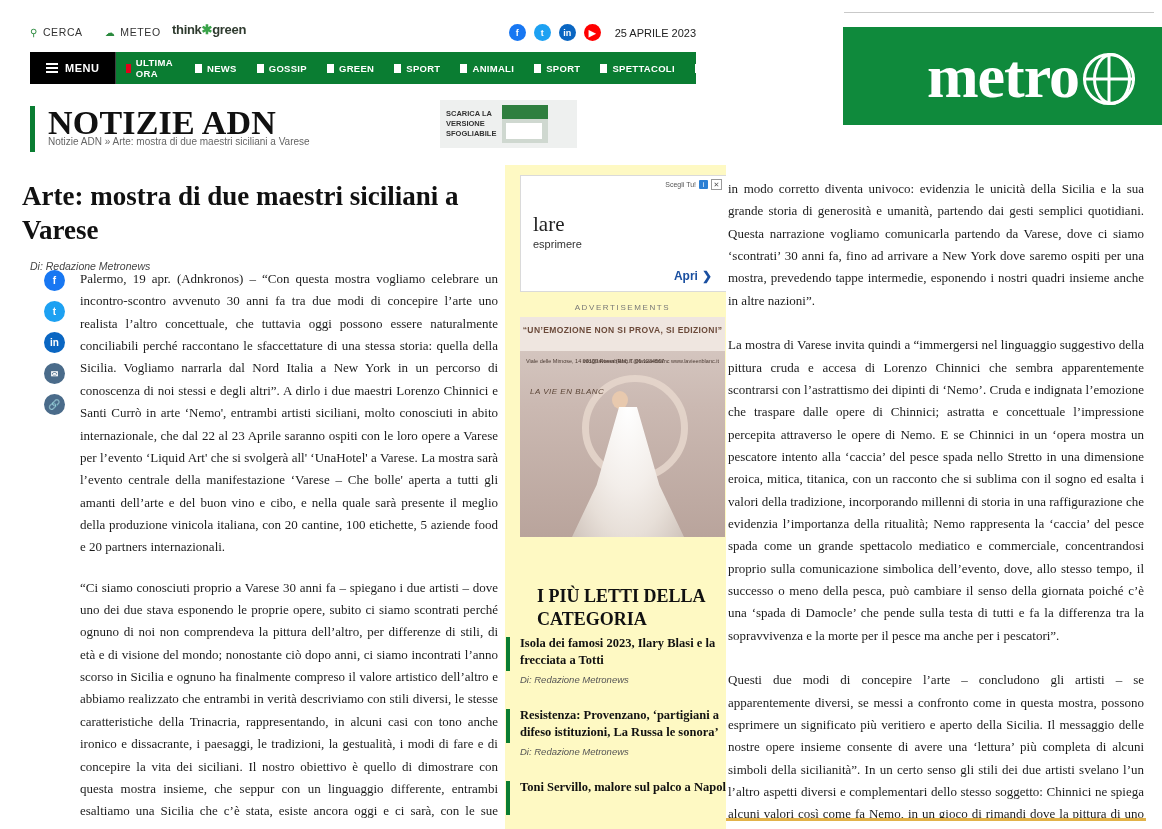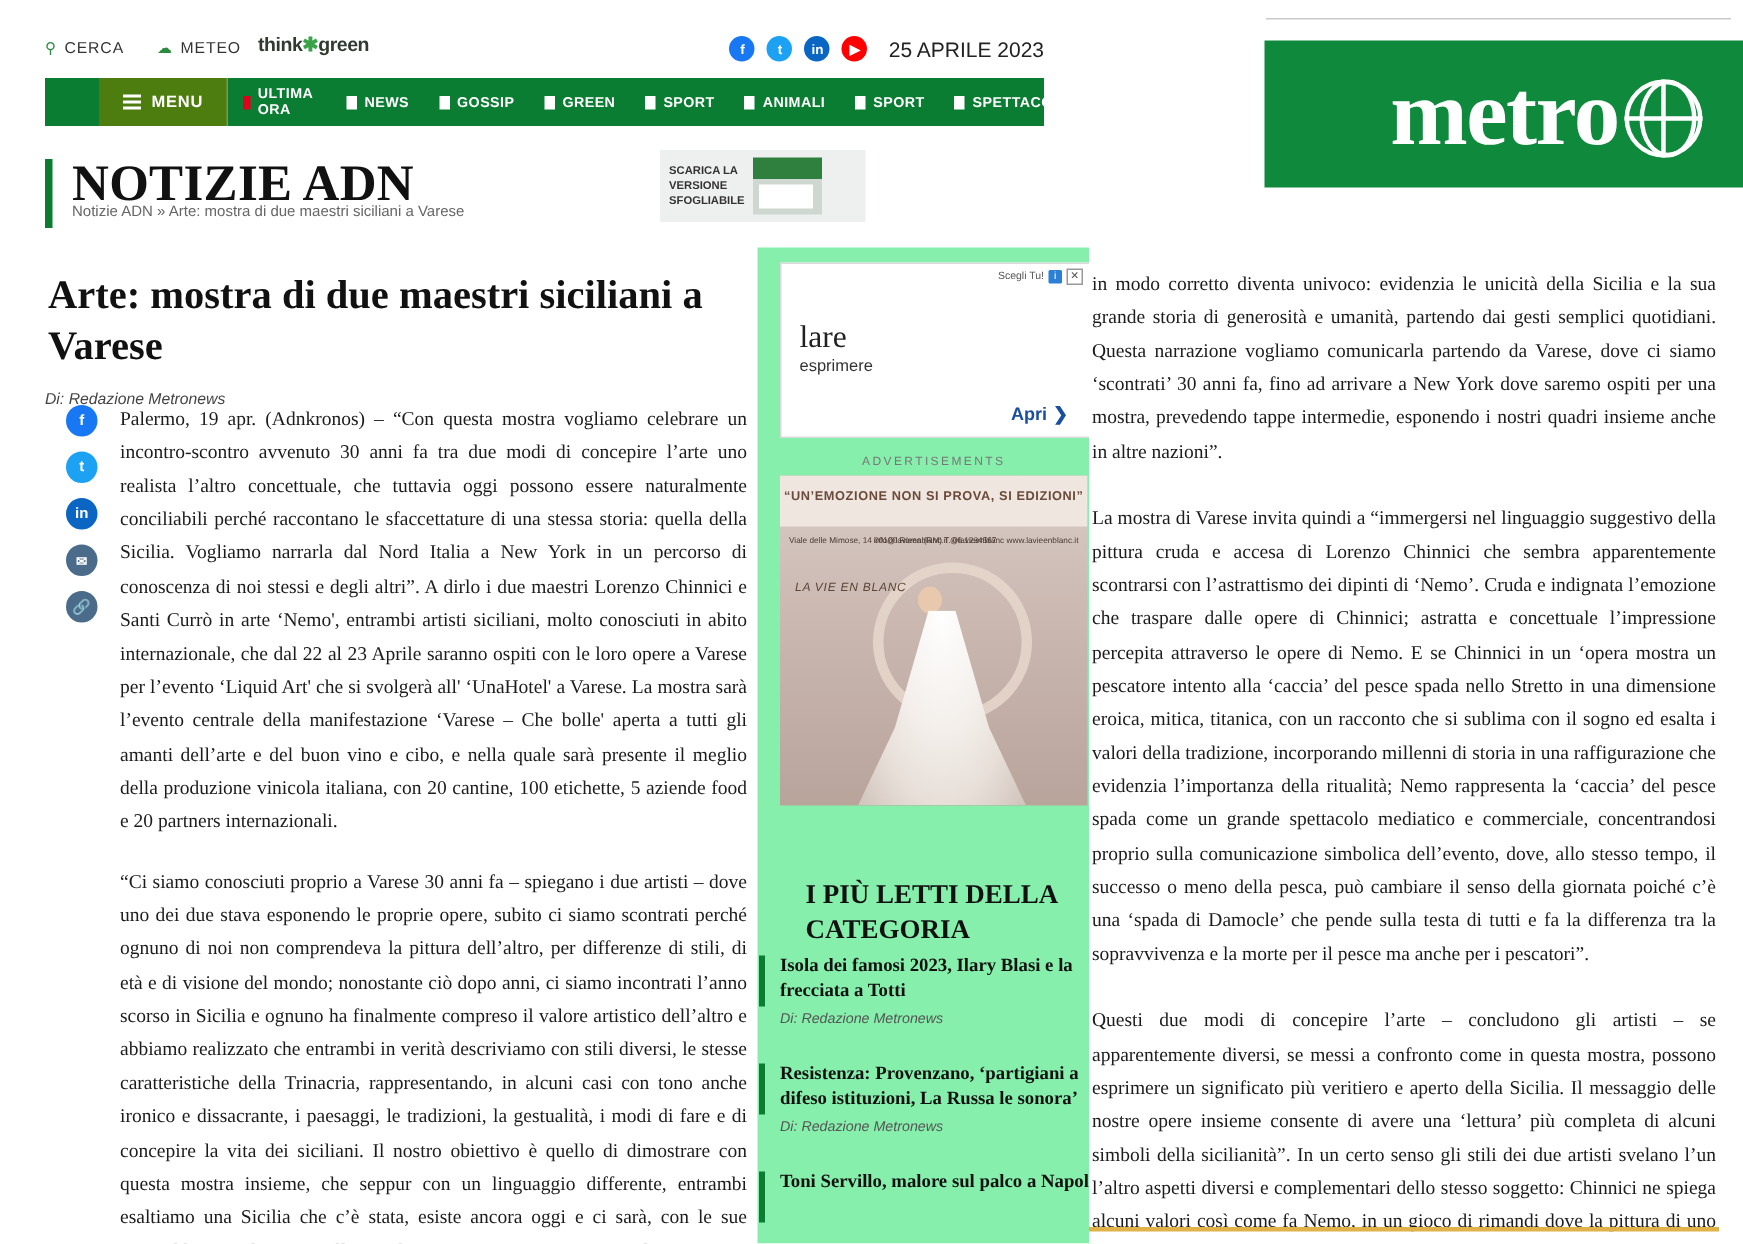--- a/index.html
+++ b/index.html
@@ -22,30 +22,30 @@
   .util-item .ic{font-size:10px;color:#2b8a3e;}
   .logo-tg{position:absolute;left:172px;top:22px;font-size:13px;font-weight:bold;color:#2f3b2f;letter-spacing:-.3px;}
   .logo-tg .leaf{color:#3aa34a;}
   .util-right{position:absolute;right:30px;top:24px;display:flex;align-items:center;gap:8px;}
   .soc{width:17px;height:17px;border-radius:50%;display:flex;align-items:center;justify-content:center;
        color:#fff;font-size:9px;font-weight:bold;}
   .soc.fb{background:#1877f2;}
   .soc.tw{background:#1da1f2;}
   .soc.li{background:#0a66c2;}
   .soc.yt{background:#ff0000;}
-  .util-date{font-size:14px;color:#222;margin-left:6px;}
+  .util-date{font-size:11px;color:#222;margin-left:6px;}
 
   
   .navbar{
     position:relative;height:32px;background:#0a7d32;margin:0 30px 0 30px;width:666px;
     display:flex;align-items:center;
   }
   .menu-btn{
-    background:#4d7c0f;color:#fff;font-size:11px;font-weight:bold;letter-spacing:.5px;
-    height:32px;display:flex;align-items:center;gap:7px;padding:0 16px;border-right:1px solid rgba(255,255,255,.25);margin-left:36px;
+    background:#000000;color:#fff;font-size:11px;font-weight:bold;letter-spacing:.5px;
+    height:32px;display:flex;align-items:center;gap:7px;padding:0 16px;border-right:1px solid rgba(255,255,255,.25);
   }
   .burger{display:inline-flex;flex-direction:column;gap:2px;}
   .burger i{display:block;width:12px;height:2px;background:#fff;}
   .navitems{display:flex;align-items:center;gap:0;height:32px;}
   .navitem{
     color:#fff;font-size:9.5px;font-weight:bold;letter-spacing:.3px;padding:0 10px;display:flex;align-items:center;gap:5px;height:16px;
   }
   .navitem .sq{width:7px;height:9px;background:#fff;display:inline-block;}
   .navitem.red .sq{background:#e2001a;}
 
@@ -57,21 +57,21 @@
   .promo{
     position:absolute;left:410px;top:-6px;width:125px;height:48px;background:#eef0ef;
     display:flex;align-items:center;gap:6px;padding:0 6px;
   }
   .promo-txt{font-size:7.5px;font-weight:bold;color:#333;line-height:1.35;}
   .promo-img{width:46px;height:38px;background:linear-gradient(180deg,#2f7f3f 0 38%,#cfd8d0 38% 100%);position:relative;}
   .promo-img:after{content:"";position:absolute;left:4px;top:18px;width:36px;height:16px;background:#fff;}
 
   
   h1.headline{
-    margin:22px 30px 0 32px;font-family:"Liberation Serif",serif;font-size:27px;line-height:1.25;
+    margin:22px 30px 0 22px;font-family:"Liberation Serif",serif;font-size:27px;line-height:1.25;
     font-weight:bold;color:#111;width:470px;
   }
   .byline{margin:12px 30px 0 30px;font-size:10.5px;font-style:italic;color:#444;}
 
   
   .share-rail{position:absolute;left:44px;top:270px;display:flex;flex-direction:column;gap:10px;}
   .share{width:21px;height:21px;border-radius:50%;background:#1a5b9a;color:#fff;display:flex;align-items:center;justify-content:center;font-size:10px;font-weight:bold;}
   .share.fb{background:#1877f2;}
   .share.tw{background:#1da1f2;}
   .share.li{background:#0a66c2;}
@@ -79,21 +79,21 @@
   .share.link{background:#4a6b8a;font-size:10px;}
 
   
   .article-body{position:absolute;left:80px;top:268px;width:418px;}
   .article-body p{
     margin:0 0 18px 0;font-family:"Liberation Serif",serif;font-size:13px;line-height:1.72;color:#1c1c1c;text-align:justify;
   }
 
   
   .page-mid{
-    position:absolute;left:505px;top:165px;width:225px;height:664px;overflow:hidden;background:#86efac;
+    position:absolute;left:505px;top:165px;width:225px;height:664px;overflow:hidden;background:#fef9c3;
   }
   .ad-box{
     position:relative;left:15px;top:10px;width:205px;height:115px;border:1px solid #dadada;background:#fff;overflow:hidden;
   }
   .ad-tag{position:absolute;right:4px;top:3px;font-size:7px;color:#555;display:flex;align-items:center;gap:3px;}
   .ad-x{width:9px;height:9px;border:1px solid #999;display:inline-flex;align-items:center;justify-content:center;font-size:7px;line-height:1;color:#555;}
   .ad-i{width:9px;height:9px;background:#2b7fd4;color:#fff;font-size:7px;display:inline-flex;align-items:center;justify-content:center;border-radius:1px;}
   .ad-bigtxt{position:absolute;left:12px;top:36px;font-size:21px;color:#222;font-family:"Liberation Serif",serif;}
   .ad-subtxt{position:absolute;left:12px;top:62px;font-size:11px;color:#333;}
   .ad-cta{position:absolute;right:14px;bottom:8px;font-size:12px;font-weight:bold;color:#1a4fa0;display:flex;align-items:center;gap:4px;}

